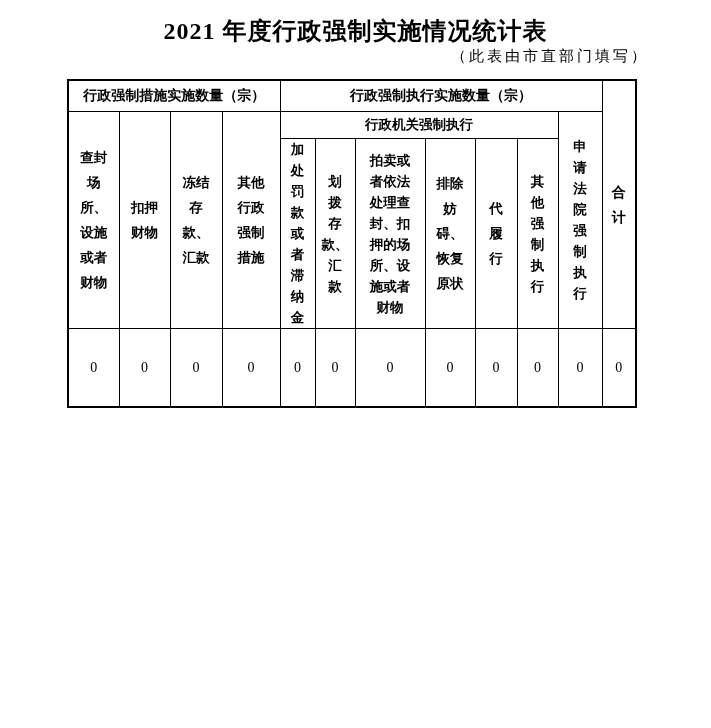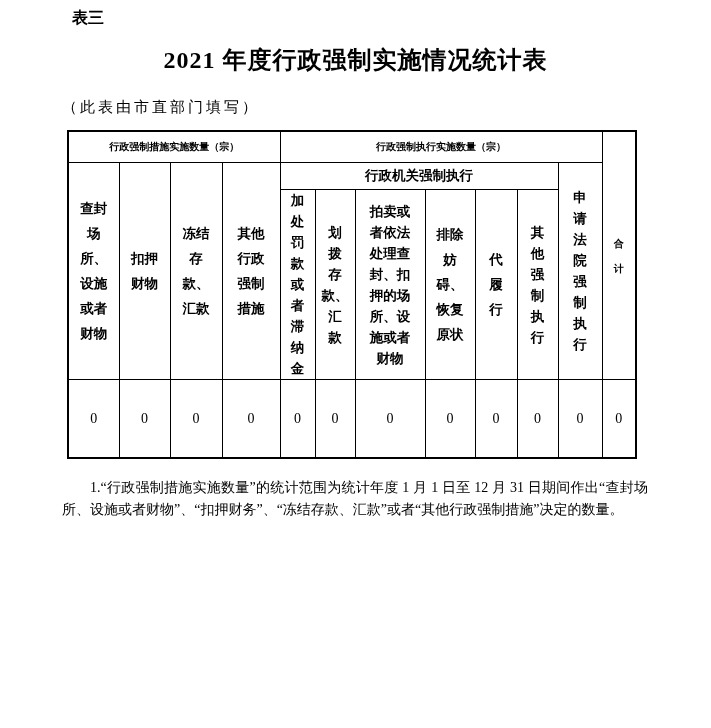--- a/index.html
+++ b/index.html
@@ -6,48 +6,47 @@
   body {
     width:711px; height:728px;
     background:#ffffff; color:#000000;
     font-family:"Liberation Serif","DejaVu Serif",serif;
     position:relative; overflow:hidden;
   }
   .doc { position:absolute; left:62px; top:0; width:587px; }
 
   .table-label { font-weight:bold; font-size:16px; padding-top:8px; margin-left:10px; }
   .title { text-align:center; font-weight:bold; font-size:24px; margin-top:15px; letter-spacing:1px; }
-  .subtitle { text-align:left; font-size:15px; margin-top:22px; letter-spacing:3px; }
+  .subtitle { text-align:right; font-size:15px; letter-spacing:3px; }
 
   table.stats {
     border-collapse:collapse; table-layout:fixed;
     width:568px; margin:13px 0 0 5px;
     border:2px solid #000;
   }
   table.stats td {
     border:1px solid #000; text-align:center; vertical-align:middle;
     font-weight:bold; font-size:13.5px; padding:0; overflow:hidden;
   }
-  tr.r1 td { height:30px; font-size:10px; }
+  tr.r1 td { height:30px; font-size:14px; }
   td.gh2 { height:26px; font-size:14px; }
   tr.r3 { height:188px; }
   tr.r4 td { height:77px; font-weight:normal; font-size:14px; }
   .v  { white-space:pre-line; line-height:21px; }
   .v2 { white-space:pre-line; line-height:25px; }
 
   .notes { margin-top:18px; font-size:14px; line-height:22.4px; width:586px; }
   .notes-heading { text-align:center; margin-bottom:0; }
   .notes p { margin:0; text-indent:28px; text-align:justify; }
 </style>
 </head>
 <body>
 
 <div class="doc">
 
-  <div class="table-label">表三</div>
   <div class="title">2021 年度行政强制实施情况统计表</div>
   <div class="subtitle">（此表由市直部门填写）</div>
 
   <table class="stats">
     <colgroup>
       <col style="width:51px">
         <col style="width:51px">
         <col style="width:52px">
         <col style="width:58px">
       <col style="width:35px">
@@ -143,16 +142,15 @@
       <td>0</td>
       <td>0</td>
       <td>0</td>
       <td>0</td>
       <td>0</td>
     </tr>
   </tbody>
     </table>
 
   <div class="notes">
-    <p>1.“行政强制措施实施数量”的统计范围为统计年度 1 月 1 日至 12 月 31 日期间作出“查封场所、设施或者财物”、“扣押财务”、“冻结存款、汇款”或者“其他行政强制措施”决定的数量。</p>
   </div>
 
 </div>
 
 </body></html>

